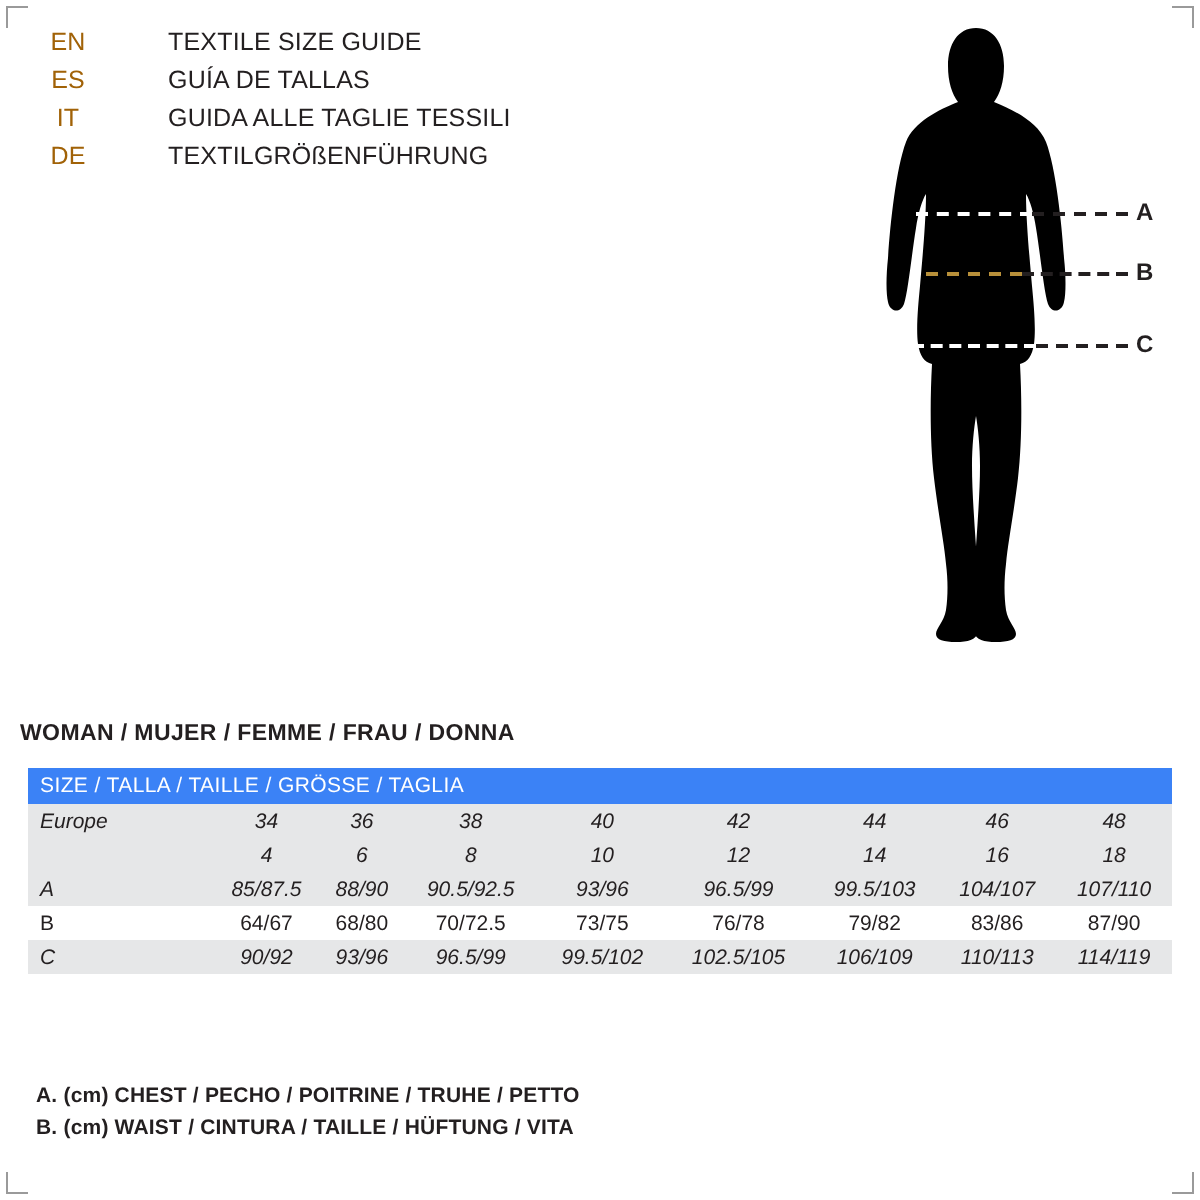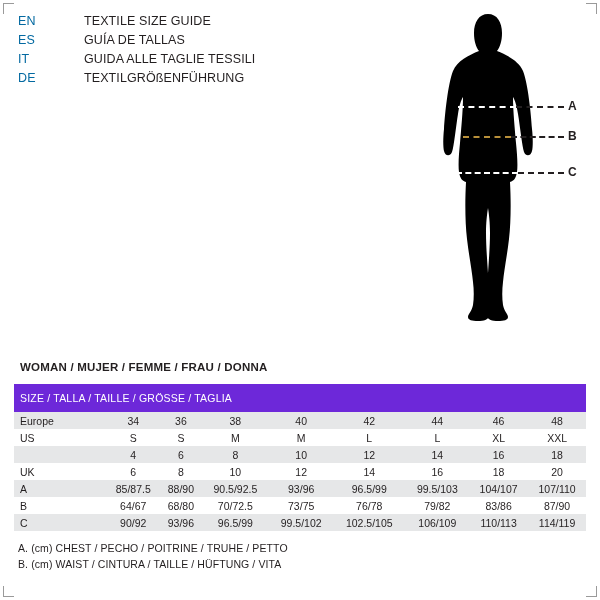--- a/index.html
+++ b/index.html
@@ -31,21 +31,22 @@
   .lang-row {
     display: flex;
     align-items: baseline;
     height: 19px;
     font-size: 12.5px;
     letter-spacing: 0.1px;
   }
   .lang-code {
     width: 32px;
     flex: 0 0 32px;
-    color: #0369a1;
+    color: #a16207;
+    text-align: center;
   }
   .lang-title {
     color: #231f20;
     white-space: nowrap;
     margin-left: 34px;
   }
 
   
   .figure-wrap {
     position: absolute;
@@ -74,21 +75,21 @@
     position: absolute;
     font-size: 12px;
     font-weight: bold;
     color: #231f20;
   }
 
   
   .woman-head {
     position: absolute;
     top: 361px;
-    left: 20px;
+    left: 10px;
     font-size: 11.5px;
     font-weight: bold;
     letter-spacing: 0.2px;
   }
   table.size-table {
     position: absolute;
     top: 384px;
     left: 14px;
     width: 572px;
     border-collapse: collapse;
@@ -100,42 +101,43 @@
     text-align: center;
     vertical-align: middle;
     color: #231f20;
   }
   table.size-table td.rowlabel {
     text-align: left;
     padding-left: 6px;
     width: 86px;
   }
   tr.header-row td {
-    background: #6d28d9;
+    background: #3b82f6;
     color: #ffffff;
     font-weight: normal;
     text-align: left;
     padding-left: 6px;
-    height: 28px;
+    height: 18px;
     letter-spacing: 0.2px;
   }
   tr.shade td {
     background: #e6e7e8;
+    font-style: italic;
   }
   tr.plain td {
     background: #ffffff;
   }
 
   
   .notes {
     position: absolute;
     top: 541px;
     left: 18px;
     font-size: 10.5px;
-    font-weight: normal;
+    font-weight: bold;
     line-height: 15.5px;
     letter-spacing: 0.1px;
   }
 
   
   .corner {
     position: absolute;
     width: 10px;
     height: 10px;
     border-color: #9a9a9a;
@@ -246,53 +248,31 @@
         <td class="rowlabel">Europe</td>
         <td>34</td>
         <td>36</td>
         <td>38</td>
         <td>40</td>
         <td>42</td>
         <td>44</td>
         <td>46</td>
         <td>48</td>
       </tr>
-      <tr class="plain">
-        <td class="rowlabel">US</td>
-        <td>S</td>
-        <td>S</td>
-        <td>M</td>
-        <td>M</td>
-        <td>L</td>
-        <td>L</td>
-        <td>XL</td>
-        <td>XXL</td>
-      </tr>
       <tr class="shade">
         <td class="rowlabel"></td>
         <td>4</td>
         <td>6</td>
         <td>8</td>
         <td>10</td>
         <td>12</td>
         <td>14</td>
         <td>16</td>
         <td>18</td>
       </tr>
-      <tr class="plain">
-        <td class="rowlabel">UK</td>
-        <td>6</td>
-        <td>8</td>
-        <td>10</td>
-        <td>12</td>
-        <td>14</td>
-        <td>16</td>
-        <td>18</td>
-        <td>20</td>
-      </tr>
       <tr class="shade">
         <td class="rowlabel">A</td>
         <td>85/87.5</td>
         <td>88/90</td>
         <td>90.5/92.5</td>
         <td>93/96</td>
         <td>96.5/99</td>
         <td>99.5/103</td>
         <td>104/107</td>
         <td>107/110</td>

